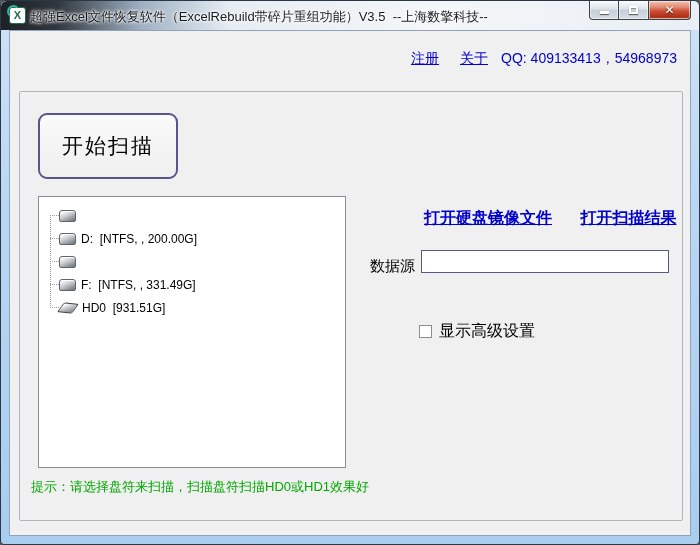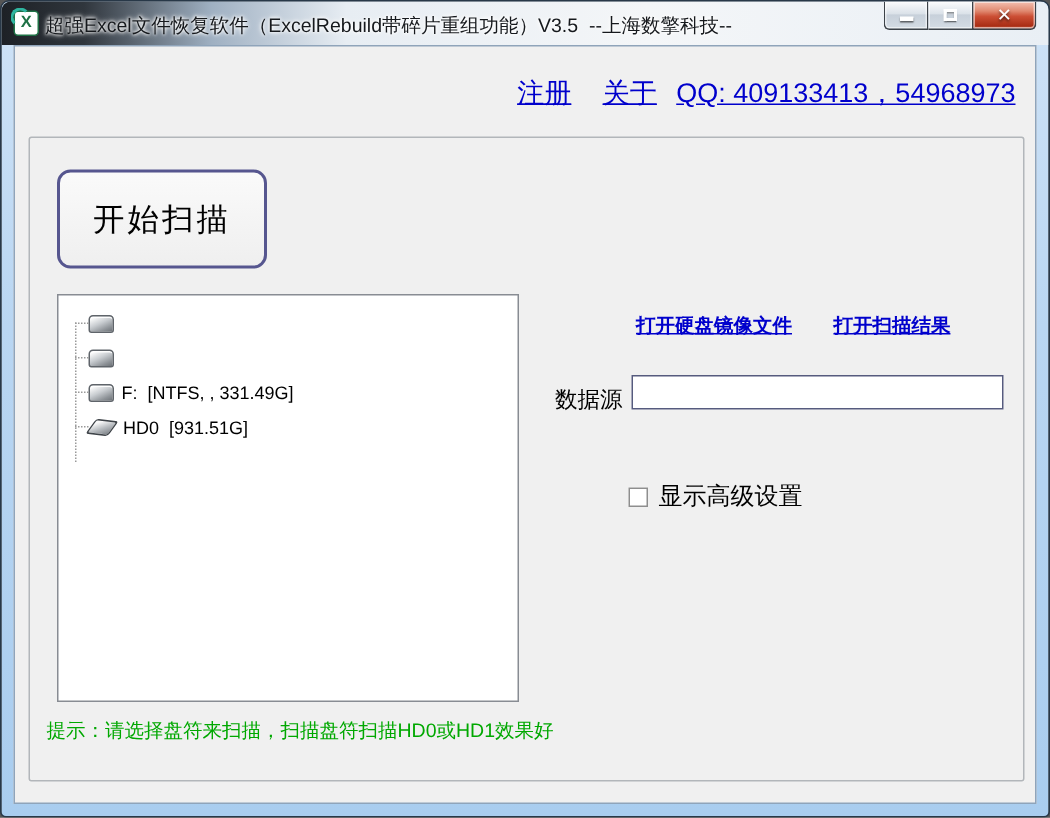--- a/index.html
+++ b/index.html
@@ -51,22 +51,22 @@
   .glyph-max { width:9px; height:8px; border:2px solid #fff; box-shadow:0 1px 1px rgba(0,0,0,.5), inset 0 1px 1px rgba(0,0,0,.4); }
   .glyph-close { color:#fff; font-size:12px; font-weight:bold; text-shadow:0 1px 2px rgba(0,0,0,.65); line-height:1; }
 
   
   .client {
     position:absolute; left:8px; right:8px; top:29px; bottom:8px;
     background:#f0f0f0; border:1px solid #8fa4ba;
   }
 
   .top-links {
-    position:absolute; top:49px; right:22px; font-size:18px; color:#0000cc;
-    display:flex; align-items:flex-end; white-space:pre;text-decoration:underline;
+    position:absolute; top:49px; right:22px; font-size:14px; color:#0000cc;
+    display:flex; align-items:flex-end; white-space:pre;
   }
   .top-links a { color:#0000cc; text-decoration:underline; cursor:pointer; }
   .link-register { margin-right:21px; }
   .link-about { margin-right:13px; }
 
   .groupbox {
     position:absolute; left:18px; top:90px; width:664px; height:430px;
     border:1px solid #b2b6ba; border-radius:2px;
   }
 
@@ -109,21 +109,21 @@
   .hd-icon {
     width:16px; height:10px; flex:0 0 16px; margin-right:6px; margin-left:1px;
     background:linear-gradient(150deg,#f8f8f8 15%,#b9bdc1 55%,#7c8186);
     border:1px solid #3f4449;
     transform:skewX(-32deg) rotate(6deg);
     border-radius:2px;
   }
   .tree-label { font-size:12px; color:#000; white-space:pre; }
 
   
-  .panel-links { position:absolute; top:207px; left:423px; font-size:13px; font-weight:bold; white-space:nowrap; }
+  .panel-links { position:absolute; top:207px; left:423px; font-size:16px; font-weight:bold; white-space:nowrap; }
   .panel-links a { color:#0000cc; text-decoration:underline; cursor:pointer; }
   .link-open-image { margin-right:24px; }
 
   .datasource-label { position:absolute; left:369px; top:256px; font-size:15px; color:#000; }
   .datasource-input {
     position:absolute; left:420px; top:249px; width:248px; height:23px;
     background:#fff; border:1px solid #565b7e; font-size:13px; padding:0 4px;
     font-family:"Liberation Sans","DejaVu Sans",sans-serif;
   }
 
@@ -170,20 +170,24 @@
 
 
   <div class="drive-tree">
     <div class="tree-vline"></div>
 
   <div class="tree-row">
         <span class="drive-icon"></span>
       </div>
       <div class="tree-row">
         <span class="drive-icon"></span>
+        <span class="tree-label">D:  [NTFS, , 200.00G]</span>
+      </div>
+      <div class="tree-row">
+        <span class="drive-icon"></span>
       </div>
       <div class="tree-row">
         <span class="drive-icon"></span>
         <span class="tree-label">F:  [NTFS, , 331.49G]</span>
       </div>
       <div class="tree-row">
         <span class="hd-icon"></span>
         <span class="tree-label">HD0  [931.51G]</span>
       </div>
     </div>

